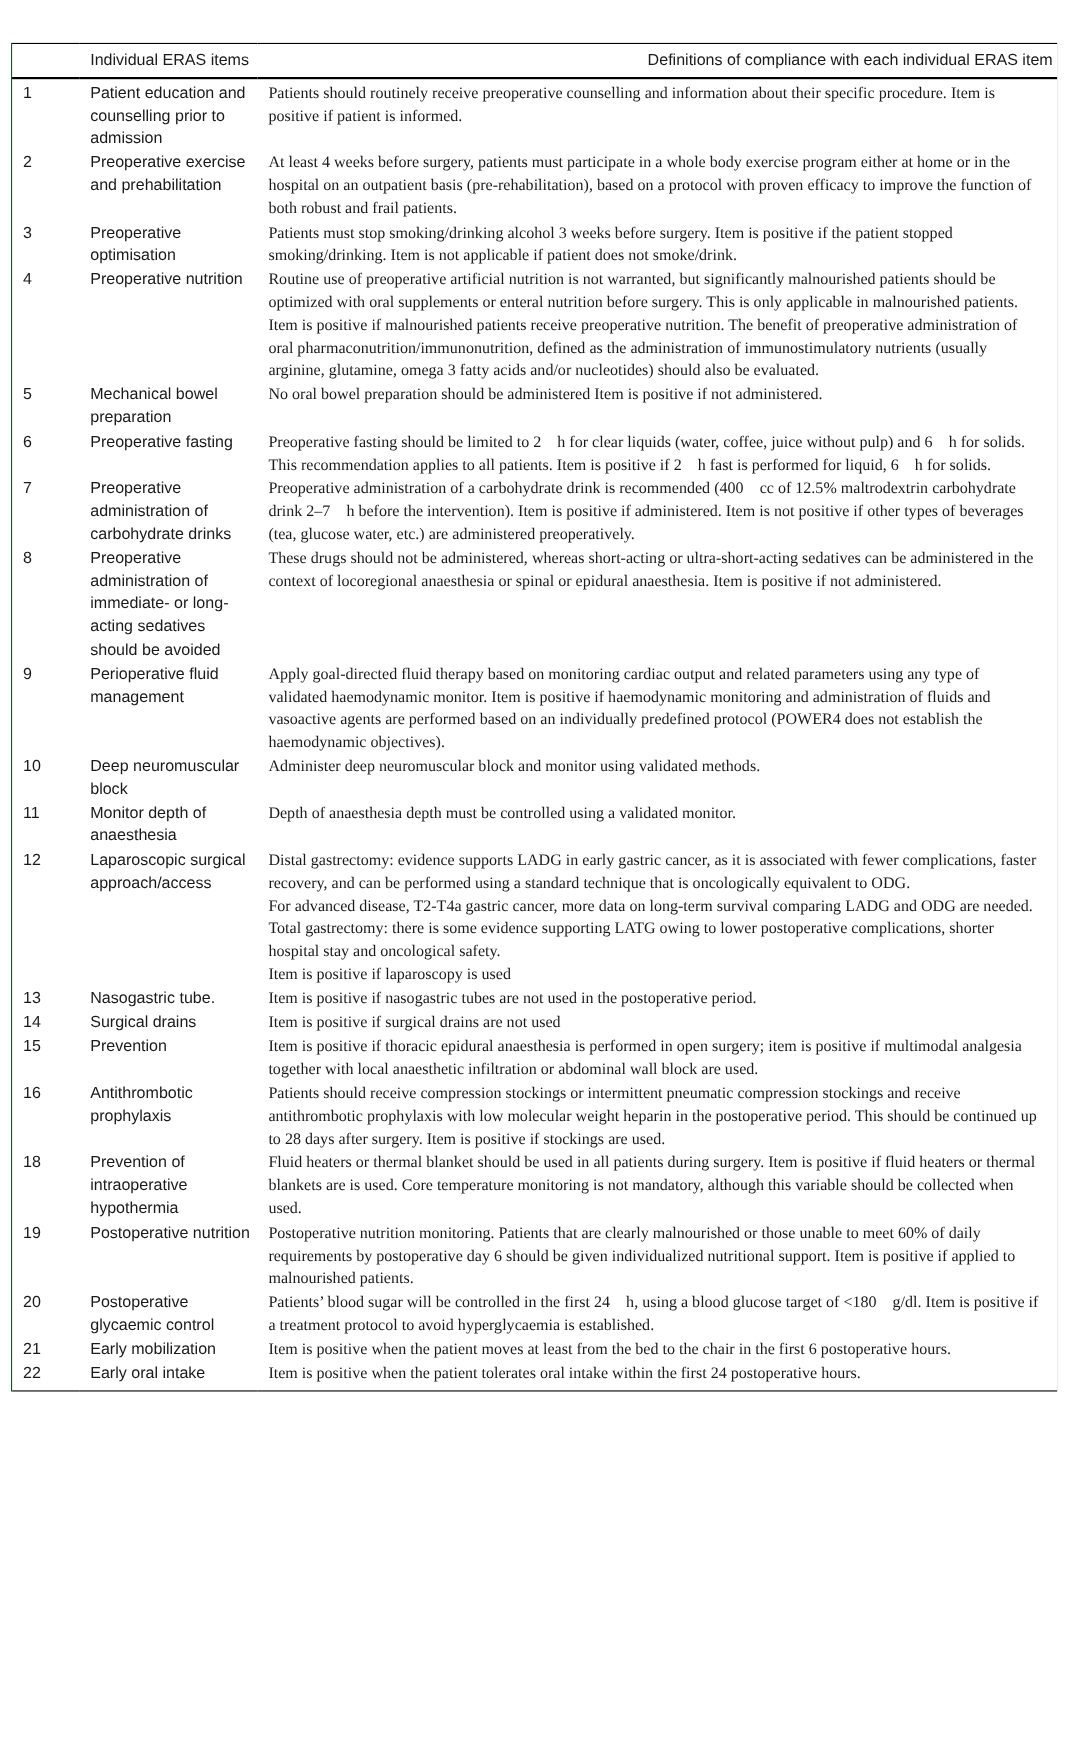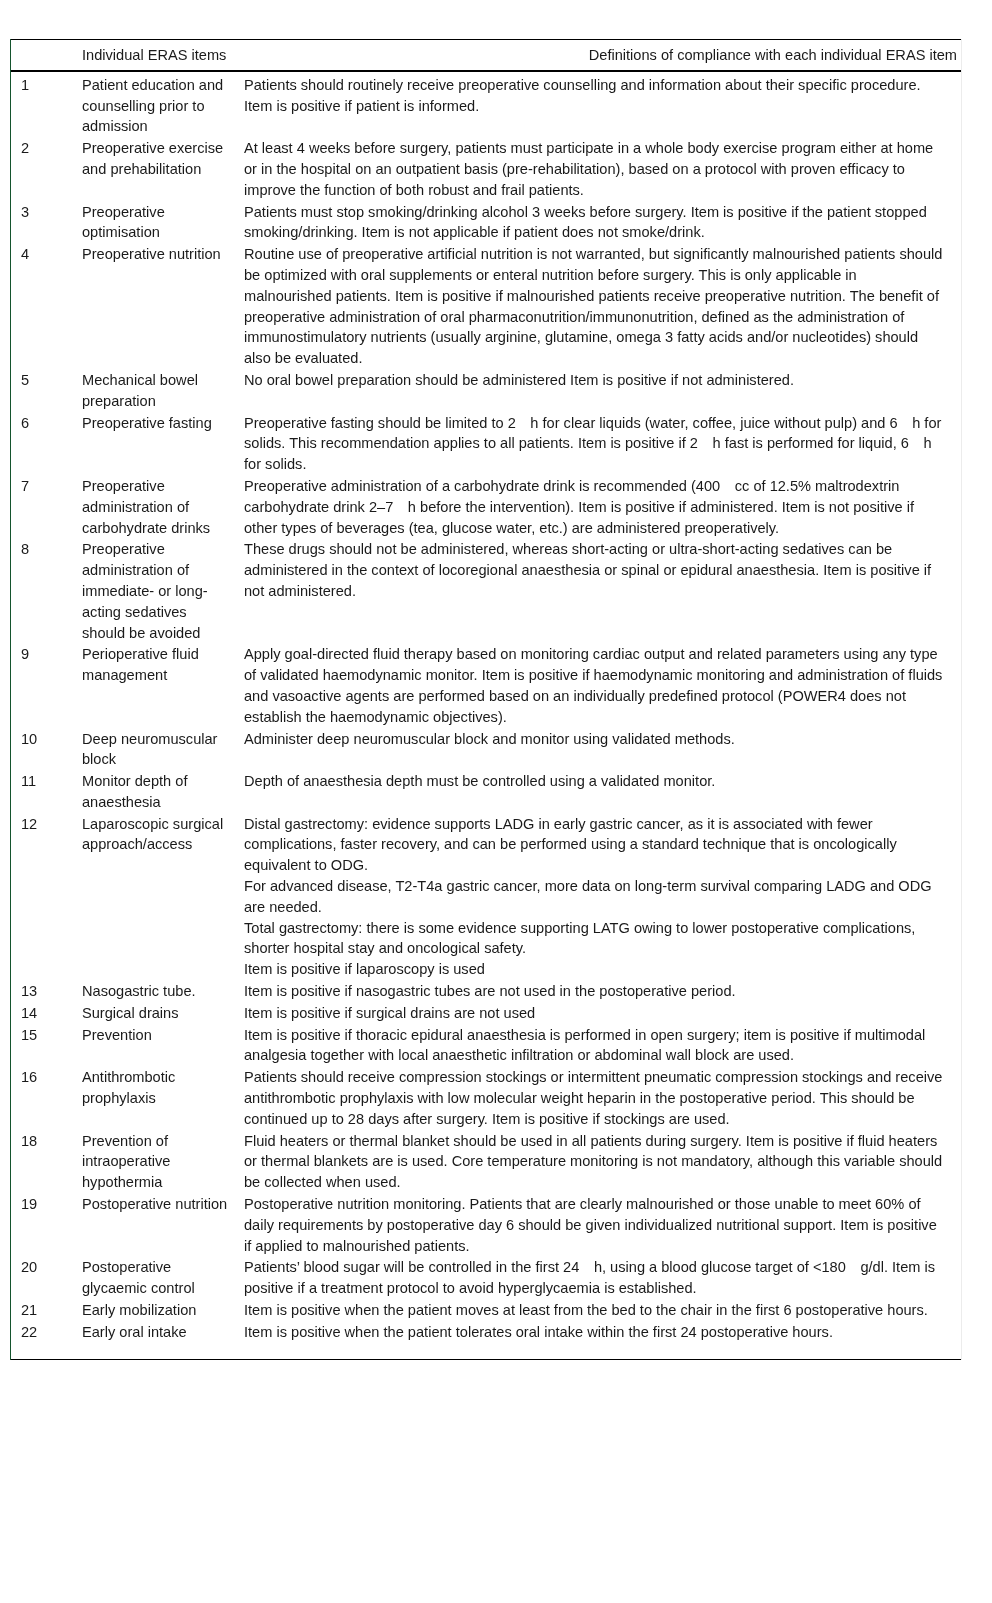--- a/index.html
+++ b/index.html
@@ -37,23 +37,23 @@
       vertical-align: top;
       padding: 5px 4px 4px 10px;
     }
     th.h-def { padding-left: 10px; text-align: right; }
     td {
       vertical-align: top;
       padding: 1px 4px 0 10px;
     }
     td.num { padding-left: 10px; }
     td.item { padding-left: 10px; padding-right: 6px; }
-    td.def { padding-left: 10px; padding-right: 14px; }
+    td.def { padding-left: 10px; padding-right: 14px; font-family: Liberation Serif, serif; }
     tbody tr:first-child td { padding-top: 3px; }
-    tbody tr:last-child td { padding-bottom: 16px; }
+    tbody tr:last-child td { padding-bottom: 5px; }
     tbody { border-bottom: 1px solid #000; }
     .para { display: block; }
     .para + .para { margin-top: 0; }
   </style>
 </head>
 <body>
 
 <div class="table-wrap">
   <table>
     <colgroup>

